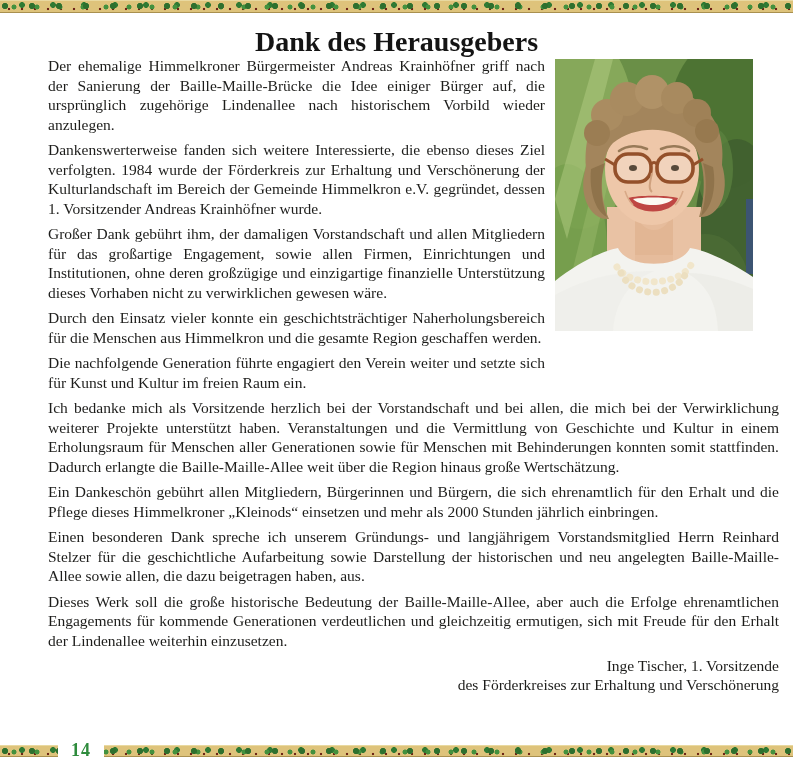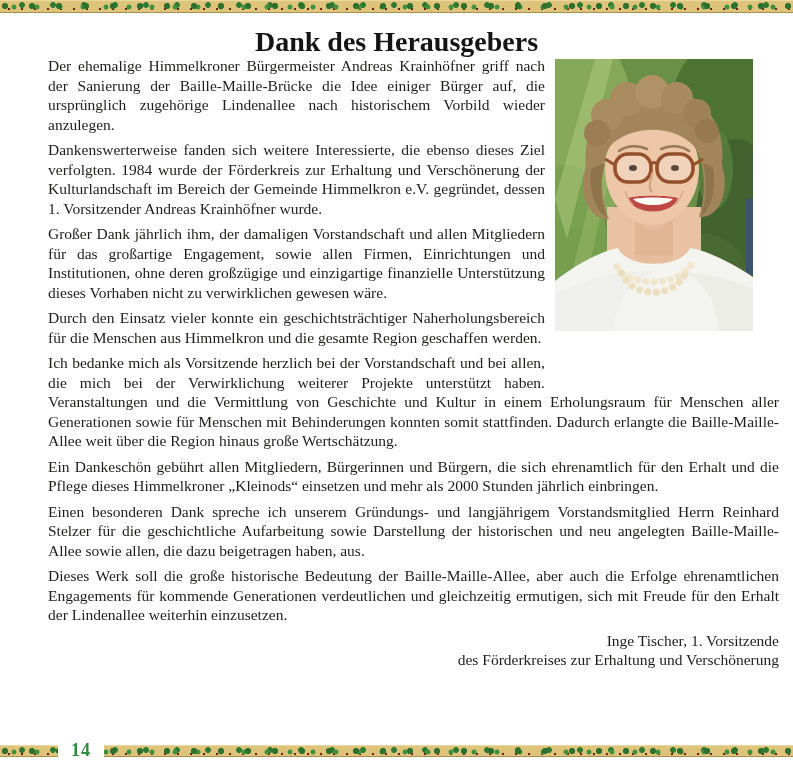--- a/index.html
+++ b/index.html
@@ -128,23 +128,24 @@
         <path d="M73,139 C83,136 111,136 123,139 C117,157 79,157 73,139 Z" fill="#bf4743"></path>
         <path d="M78,140 C89,138 107,138 118,140 C110,148 86,148 78,140 Z" fill="#fcfaf2"></path>
 
         <path d="M70,132 C72,138 74,142 78,146" fill="none" stroke="#d8a987" stroke-width="1.6"></path>
         <path d="M128,132 C126,138 124,142 120,146" fill="none" stroke="#d8a987" stroke-width="1.6"></path>
       </svg>
     </div>
 
     <p>Der ehemalige Himmelkroner Bürgermeister Andreas Krainhöfner griff nach der Sanierung der Baille-Maille-Brücke die Idee einiger Bürger auf, die ursprünglich zugehörige Lindenallee nach historischem Vorbild wieder anzulegen.</p>
     <p>Dankenswerterweise fanden sich weitere Interessierte, die ebenso dieses Ziel verfolgten. 1984 wurde der Förderkreis zur Erhaltung und Verschönerung der Kulturlandschaft im Bereich der Gemeinde Himmelkron e.V. gegründet, dessen 1. Vorsitzender Andreas Krainhöfner wurde.</p>
-    <p>Großer Dank jährlich ihm, der damaligen Vorstandschaft und allen Mitgliedern für das großartige Engagement, sowie allen Firmen, Einrichtungen und Institutionen, ohne deren großzügige und einzigartige finanzielle Unterstützung dieses Vorhaben nicht zu verwirklichen gewesen wäre.</p>
+    <p>Großer Dank gebührt ihm, der damaligen Vorstandschaft und allen Mitgliedern für das großartige Engagement, sowie allen Firmen, Einrichtungen und Institutionen, ohne deren großzügige und einzigartige finanzielle Unterstützung dieses Vorhaben nicht zu verwirklichen gewesen wäre.</p>
     <p>Durch den Einsatz vieler konnte ein geschichtsträchtiger Naherholungsbereich für die Menschen aus Himmelkron und die gesamte Region geschaffen werden.</p>
 
+    <p>Die nachfolgende Generation führte engagiert den Verein weiter und setzte sich für Kunst und Kultur im freien Raum ein.</p>
     <p>Ich bedanke mich als Vorsitzende herzlich bei der Vorstandschaft und bei allen, die mich bei der Verwirklichung weiterer Projekte unterstützt haben. Veranstaltungen und die Vermittlung von Geschichte und Kultur in einem Erholungsraum für Menschen aller Generationen sowie für Menschen mit Behinderungen konnten somit stattfinden. Dadurch erlangte die Baille-Maille-Allee weit über die Region hinaus große Wertschätzung.</p>
     <p>Ein Dankeschön gebührt allen Mitgliedern, Bürgerinnen und Bürgern, die sich ehrenamtlich für den Erhalt und die Pflege dieses Himmelkroner „Kleinods“ einsetzen und mehr als 2000 Stunden jährlich einbringen.</p>
     <p>Einen besonderen Dank spreche ich unserem Gründungs- und langjährigem Vorstandsmitglied Herrn Reinhard Stelzer für die geschichtliche Aufarbeitung sowie Darstellung der historischen und neu angelegten Baille-Maille-Allee sowie allen, die dazu beigetragen haben, aus.</p>
     <p>Dieses Werk soll die große historische Bedeutung der Baille-Maille-Allee, aber auch die Erfolge ehrenamtlichen Engagements für kommende Generationen verdeutlichen und gleichzeitig ermutigen, sich mit Freude für den Erhalt der Lindenallee weiterhin einzusetzen.</p>
 
     <div class="signature">
       <div>Inge Tischer, 1. Vorsitzende</div>
       <div>des Förderkreises zur Erhaltung und Verschönerung</div>
     </div>
 

